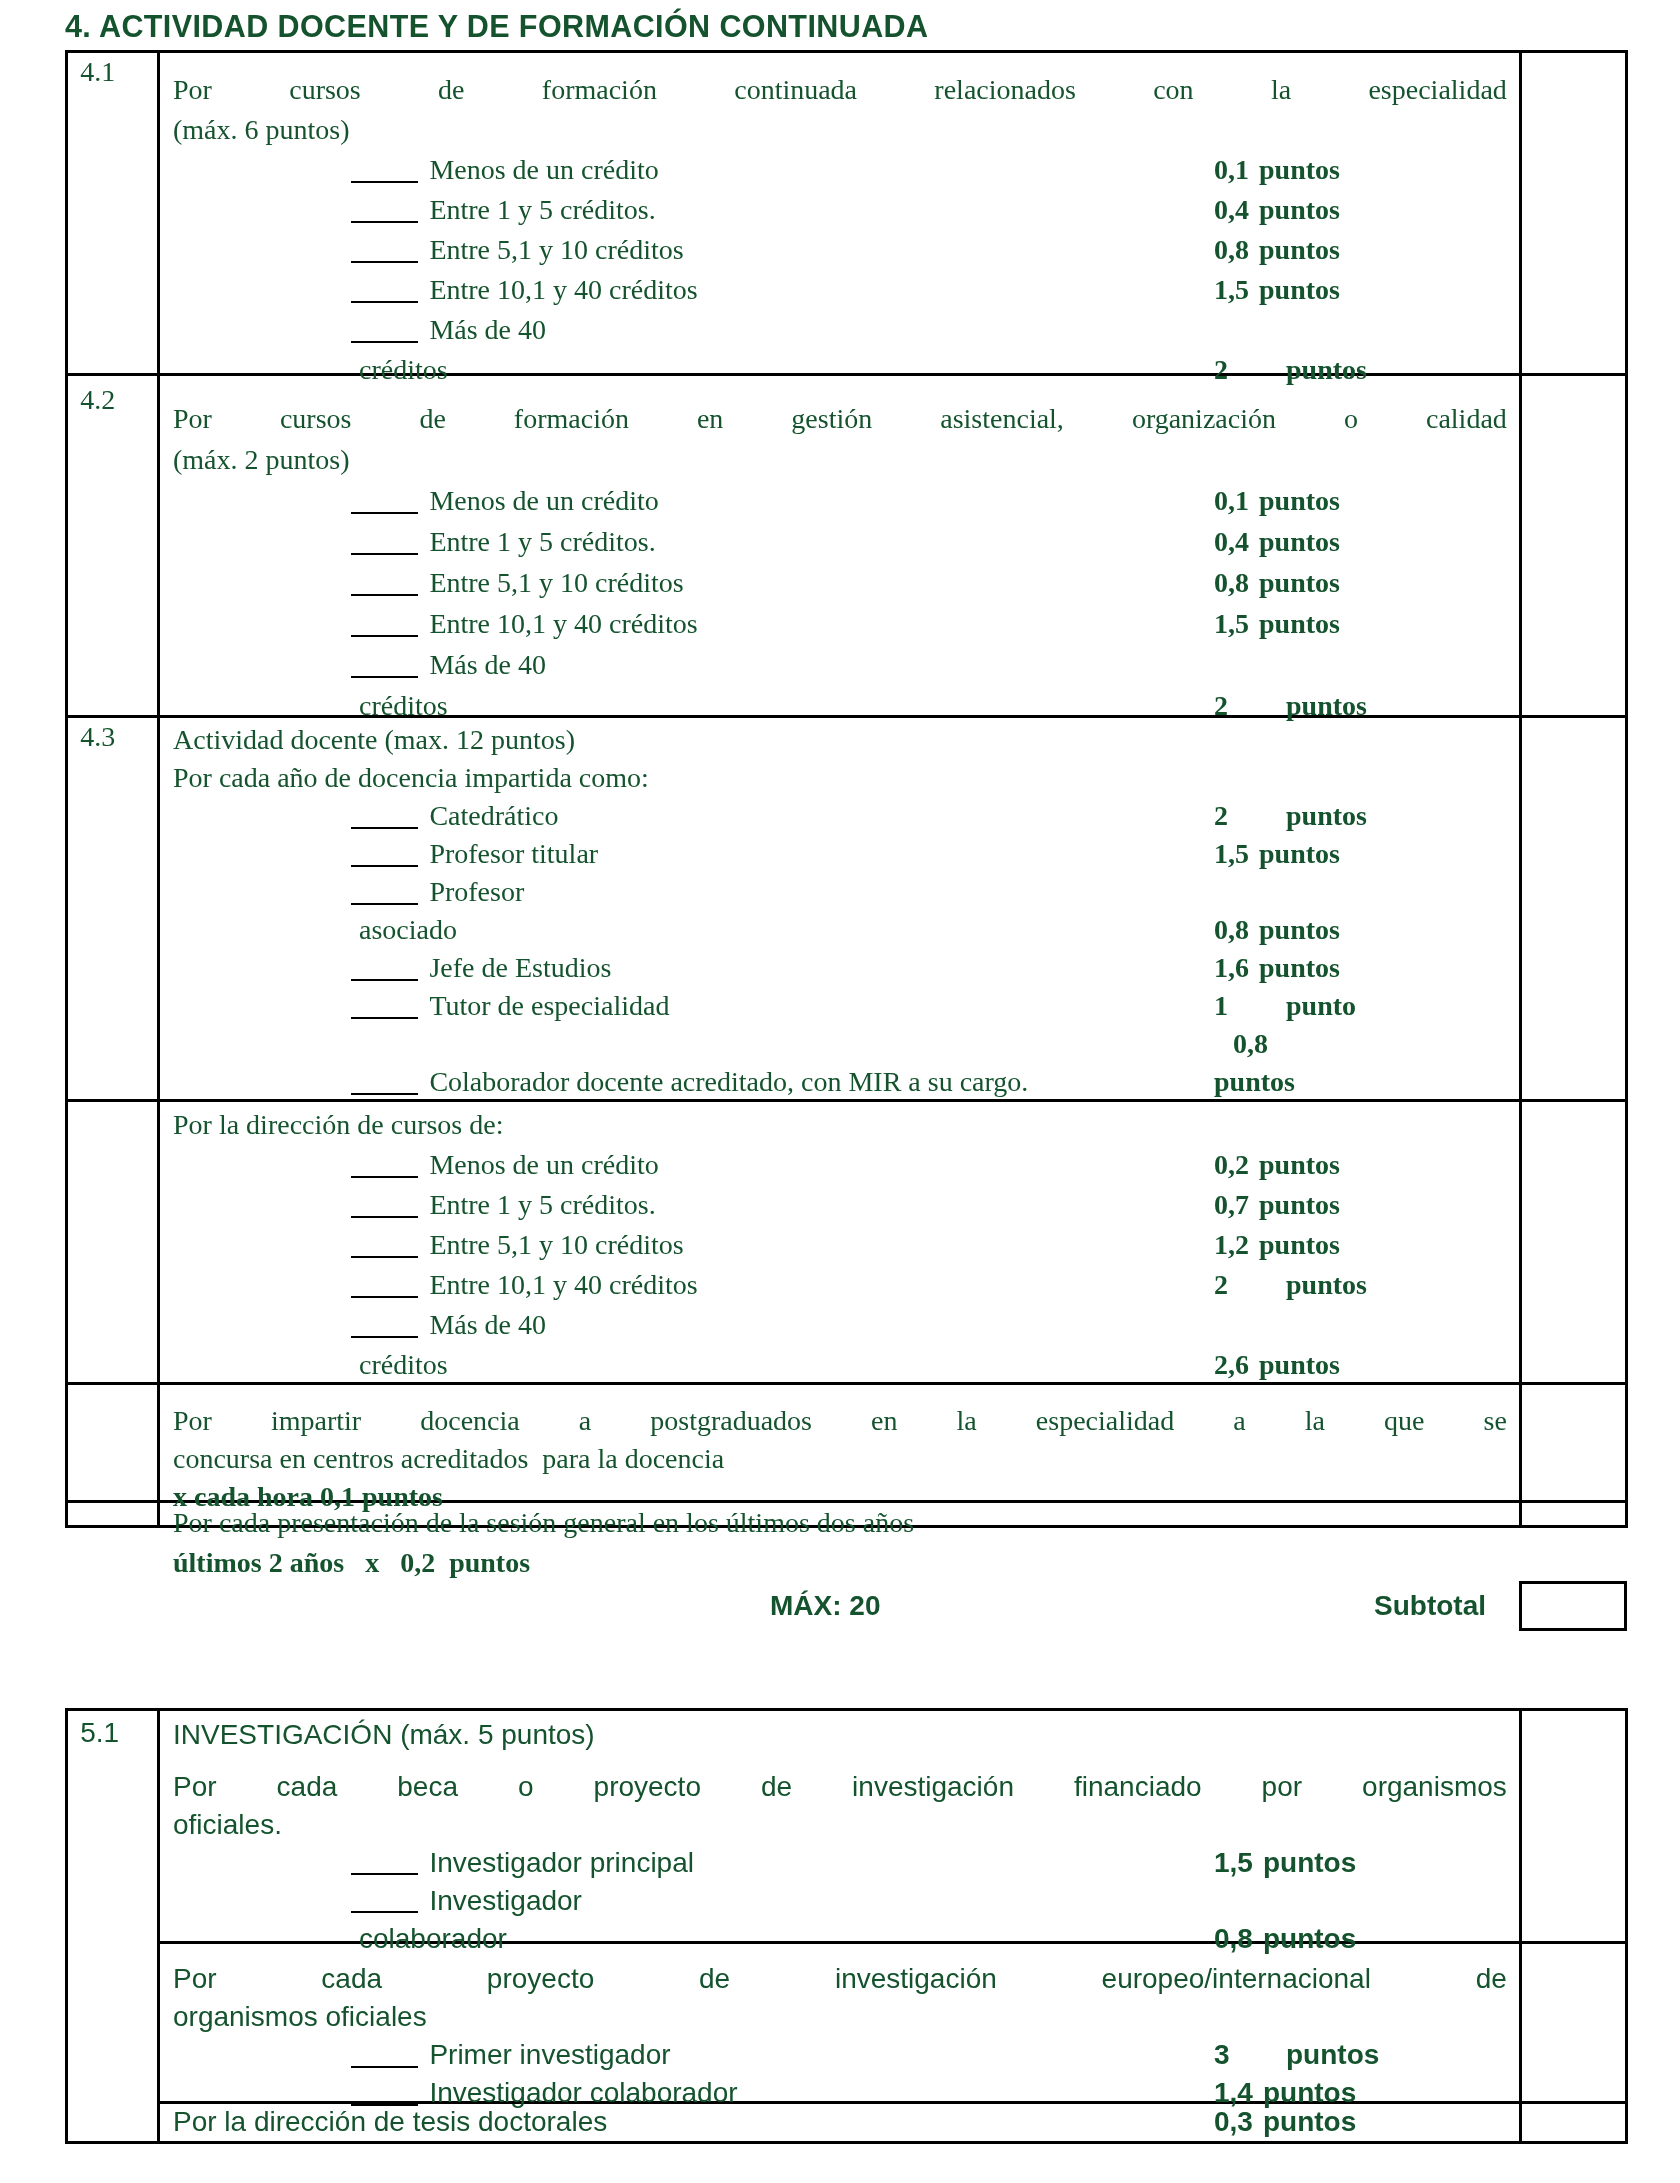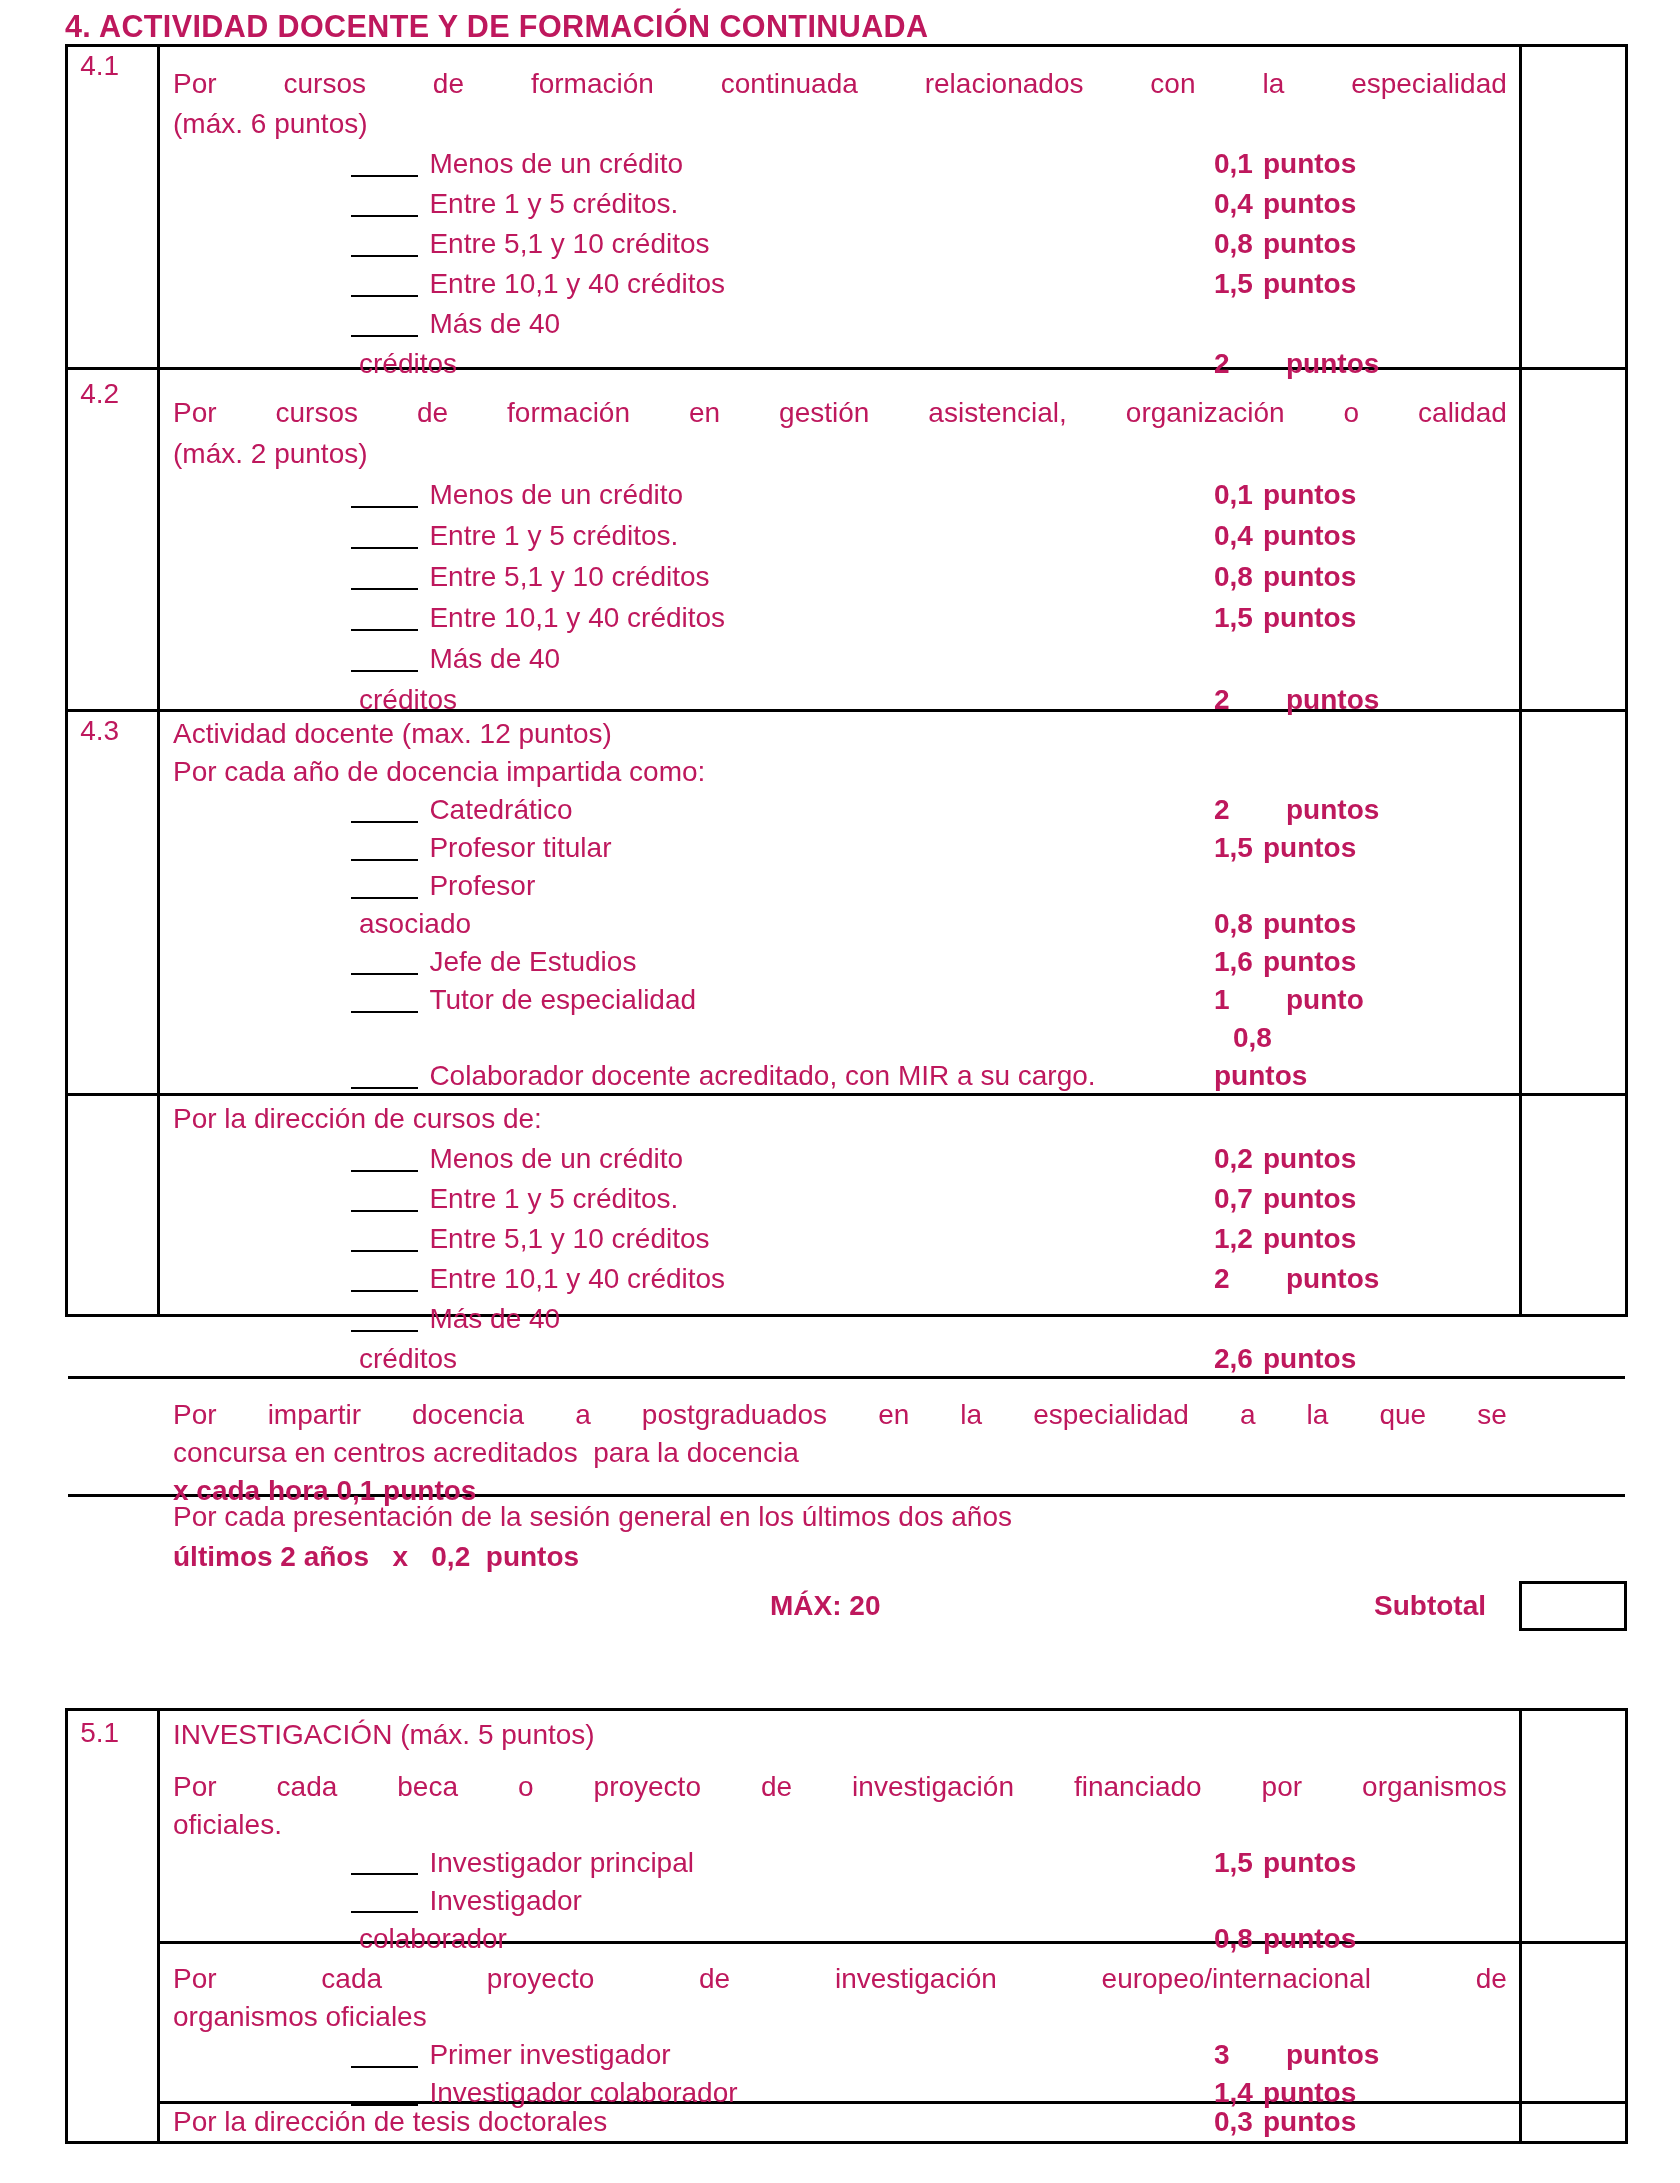--- a/index.html
+++ b/index.html
@@ -1,22 +1,22 @@
 <!DOCTYPE html>
 <html style="font-size:12.2px"><head>
 <meta charset="utf-8">
 <style>
   html,body{margin:0;padding:0;background:#fff;}
-  .page{position:relative;width:1680px;height:2183px;background:#fff;color:#be185d;
+  .page{position:relative;width:1680px;height:2183px;background:#fff;color:#14532d;
         font-family:"Liberation Sans","DejaVu Sans",sans-serif;font-size:28px;overflow:hidden;}
   .doc-title{position:absolute;left:65px;font-weight:bold;font-size:30.5px;white-space:nowrap;letter-spacing:0.4px;}
   #title4{top:9.1px;}
   #title5{top:1660px;}
   .tbl{position:absolute;left:65px;width:1563px;border:3px solid #000;box-sizing:border-box;background:#fff;}
-  #t1{top:44px;height:1273px;}
+  #t1{top:50px;height:1478px;font-family:Liberation Serif, serif;}
   #t2{top:1708px;height:436px;}
   .vline{position:absolute;top:0;bottom:0;width:3px;background:#000;}
   .hline{position:absolute;height:3px;background:#000;left:0;right:0;}
   .hline.partial{left:89px;}
   .numcell{position:absolute;left:12.2px;width:73px;}
   .cblock{position:absolute;left:92px;width:1359px;padding:0 12.2px 0 13px;box-sizing:border-box;}
   .ln{position:relative;line-height:40px;min-height:40px;}
   .lh54 .ln{line-height:41px;min-height:41px;}
   .lh50 .ln{line-height:38px;min-height:38px;}
   .just{text-align:justify;text-align-last:justify;margin-top:14px;}

